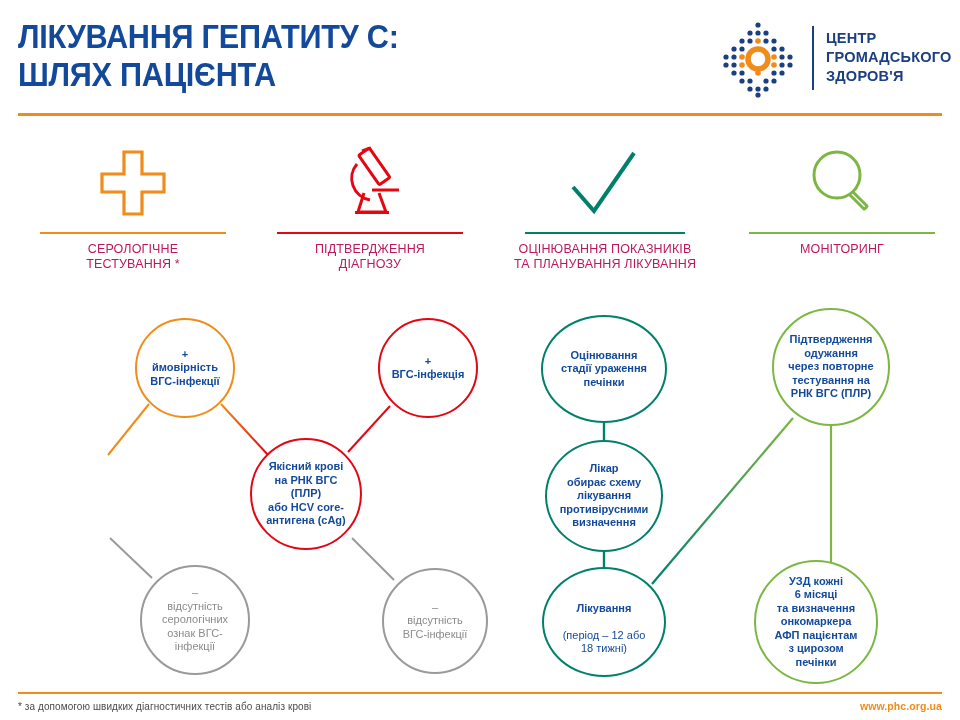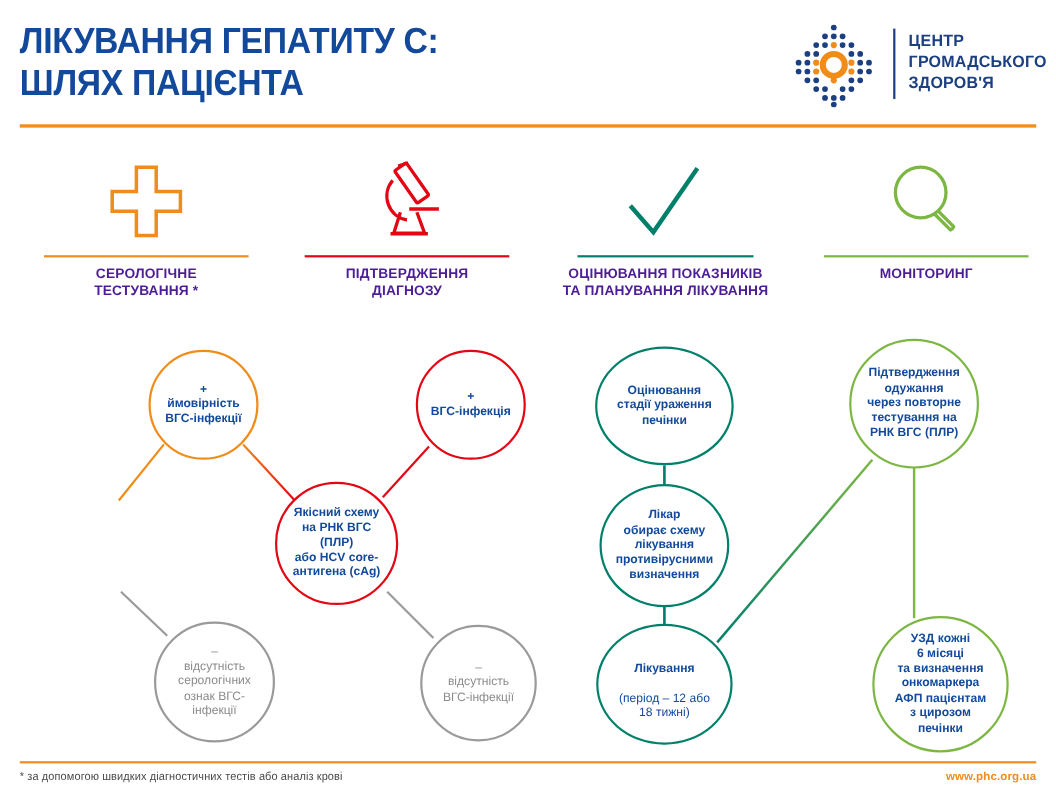--- a/index.html
+++ b/index.html
@@ -38,21 +38,21 @@
     font-size:15px; line-height:19px; font-weight:bold;
     color:#1b3f80; letter-spacing:0.2px; white-space:pre-line;
     transform:scaleX(0.97); transform-origin:left top;
   }
 
   
   .col-icon { position:absolute; width:200px; text-align:center; }
   .icon-box { height:86px; display:flex; align-items:center; justify-content:center; }
   .col-rule { height:2px; margin:6px auto 8px auto; width:186px; }
   .col-caption {
-    font-size:12.5px; line-height:15px; font-weight:bold; color:#4c1d95;
+    font-size:12.5px; line-height:15px; font-weight:normal; color:#be185d;
     text-transform:uppercase; letter-spacing:0.15px; white-space:pre-line;
   }
 
   
   .node {
     position:absolute; border-radius:50%;
     display:flex; align-items:center; justify-content:center;
     text-align:center; background:#ffffff;
     z-index:3;
   }
@@ -249,21 +249,21 @@
 ознак ВГС-
 інфекції</div>
   </div>
 
   <div class="node" style="left:378px; top:318px; width:100px; height:100px; border:2px solid #e30613;">
     <div class="node-label">+
 ВГС-інфекція</div>
   </div>
 
   <div class="node" style="left:250px; top:438px; width:112px; height:112px; border:2.4px solid #e30613;">
-    <div class="node-label">Якісний схему
+    <div class="node-label">Якісний крові
 на РНК ВГС (ПЛР)
 або HCV core-
 антигена (cAg)</div>
   </div>
 
   <div class="node muted" style="left:382px; top:568px; width:106px; height:106px; border:2px solid #9a9a9a;">
     <div class="node-label">–
 відсутність
 ВГС-інфекції</div>
   </div>
@@ -291,21 +291,21 @@
   </div>
 
   <div class="node" style="left:772px; top:308px; width:118px; height:118px; border:2.2px solid #7cb743;">
     <div class="node-label">Підтвердження
 одужання
 через повторне
 тестування на
 РНК ВГС (ПЛР)</div>
   </div>
 
-  <div class="node" style="left:793px; top:560px; width:124px; height:124px; border:2.2px solid #7cb743;">
+  <div class="node" style="left:754px; top:560px; width:124px; height:124px; border:2.2px solid #7cb743;">
     <div class="node-label">УЗД кожні
 6 місяці
 та визначення
 онкомаркера
 АФП пацієнтам
 з цирозом
 печінки</div>
   </div>
 
   <div class="footer-rule"></div>

